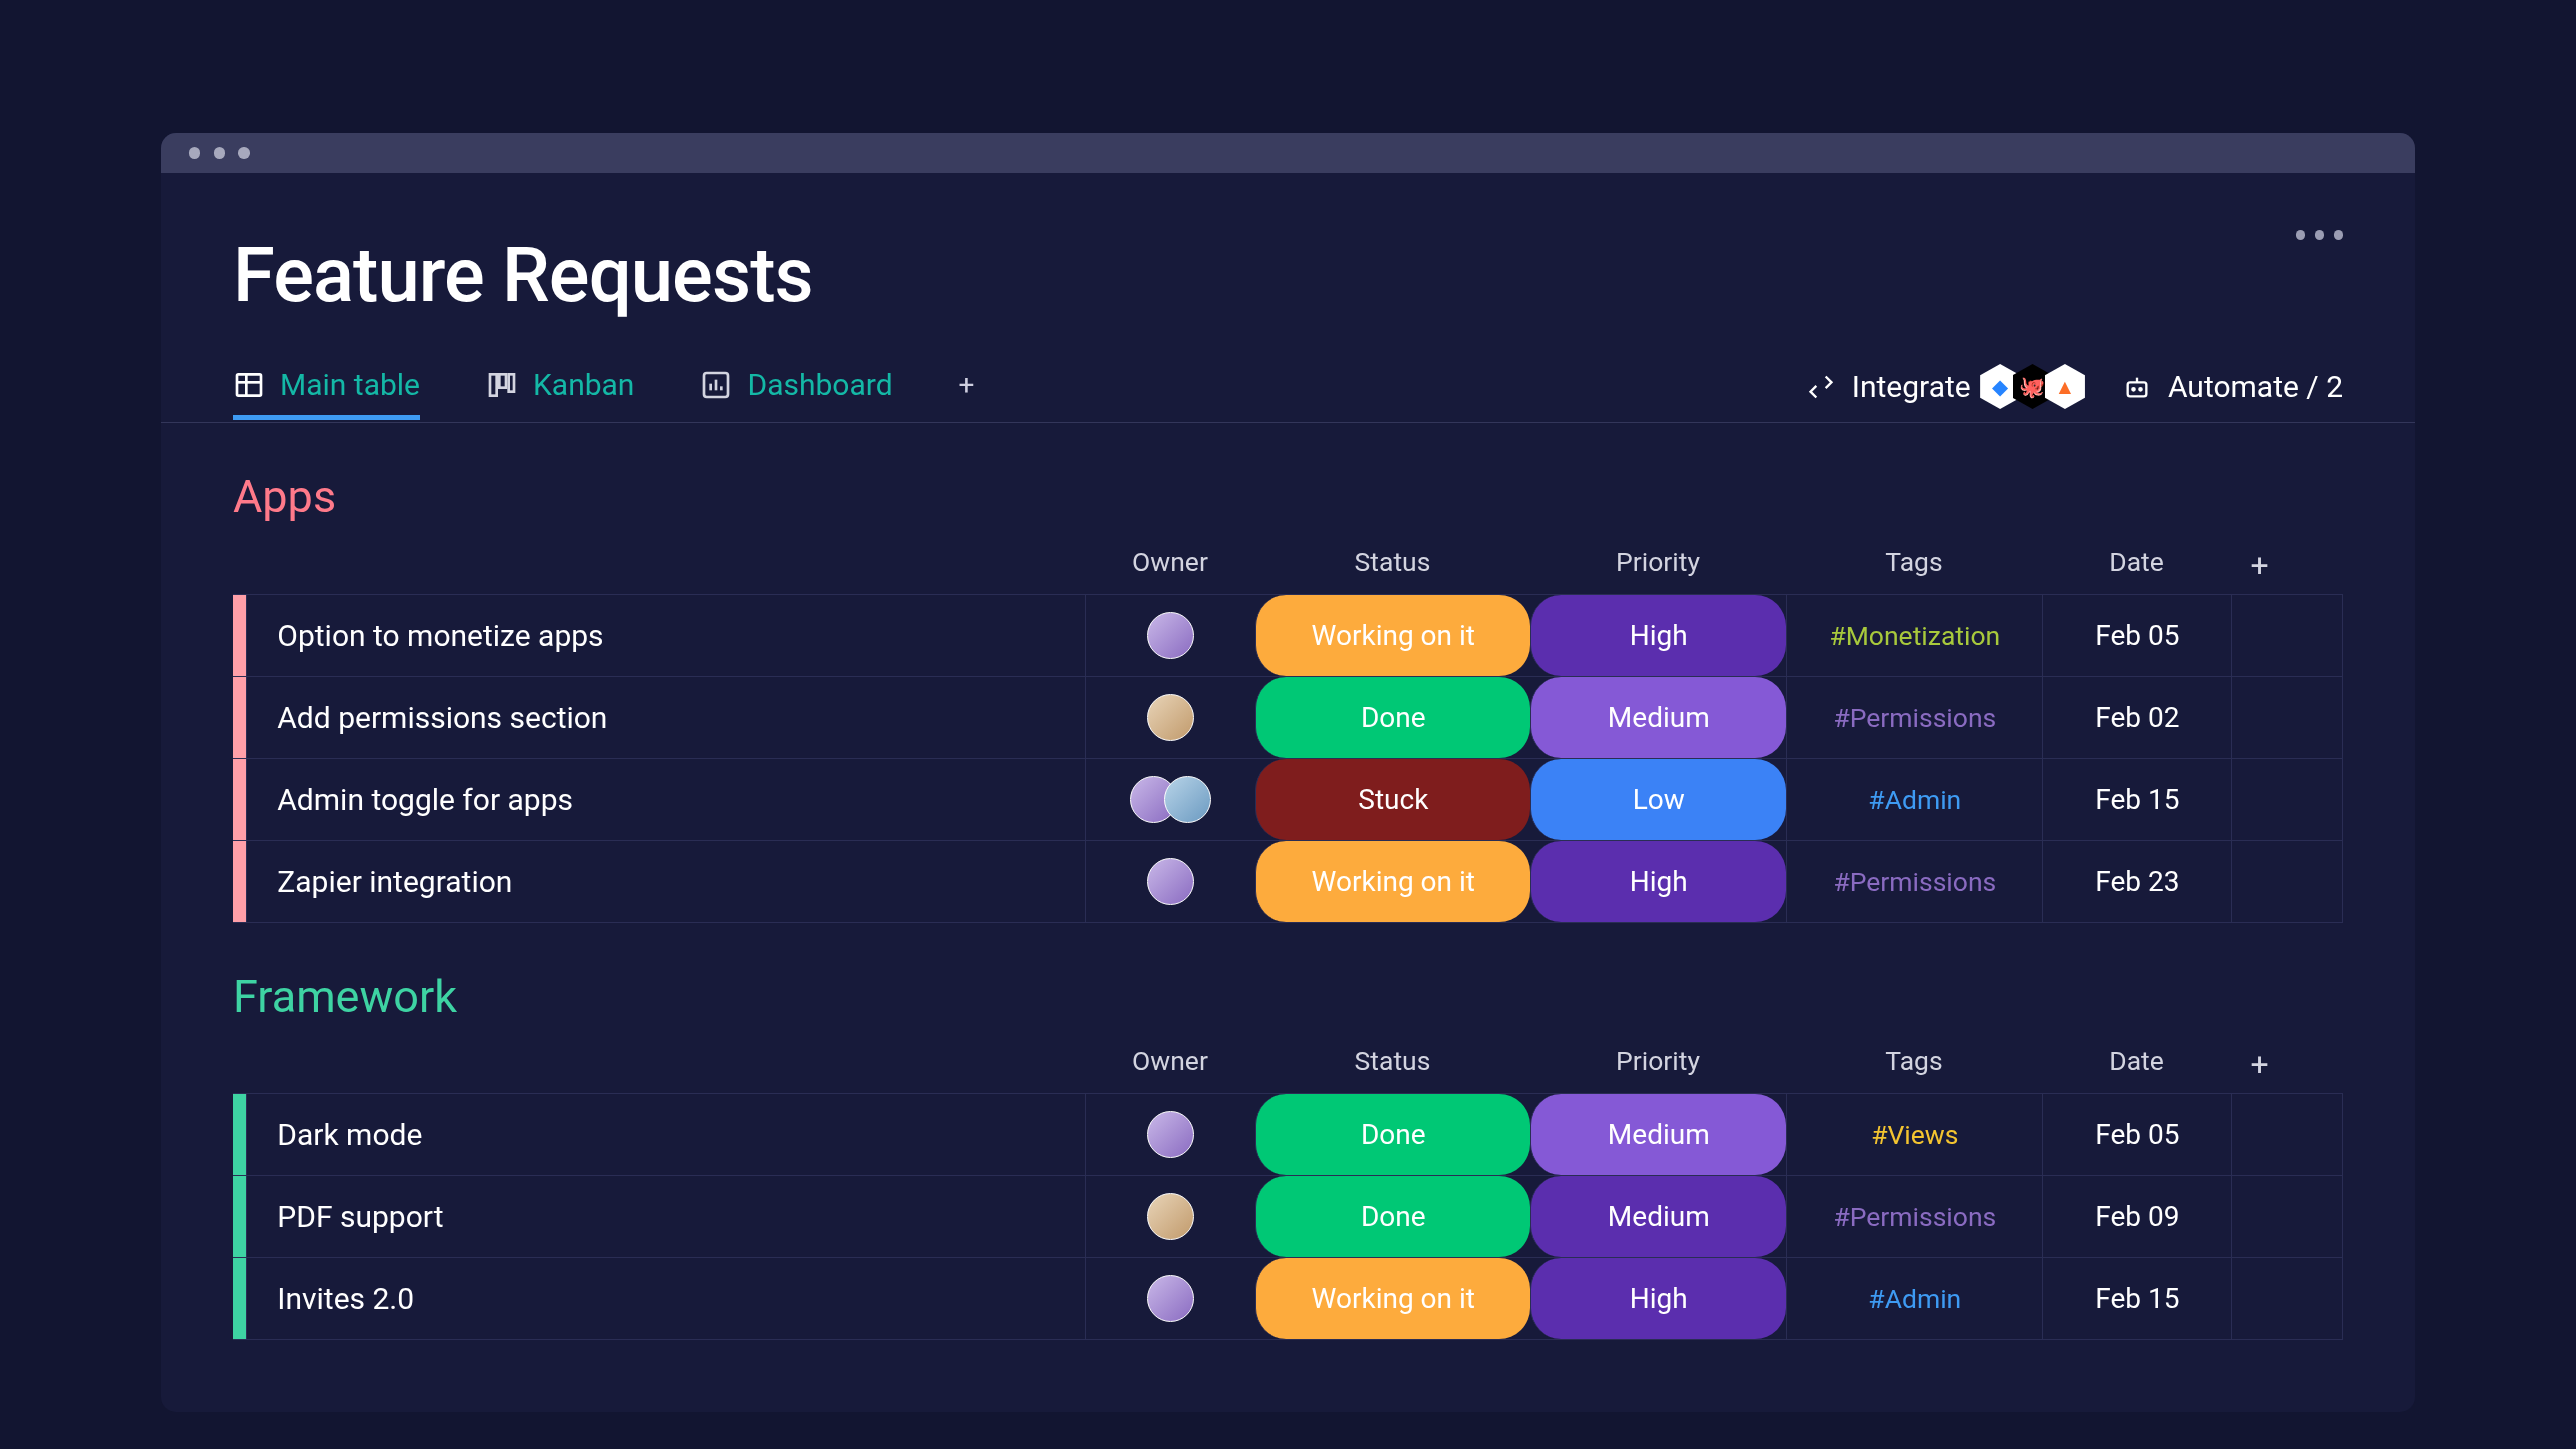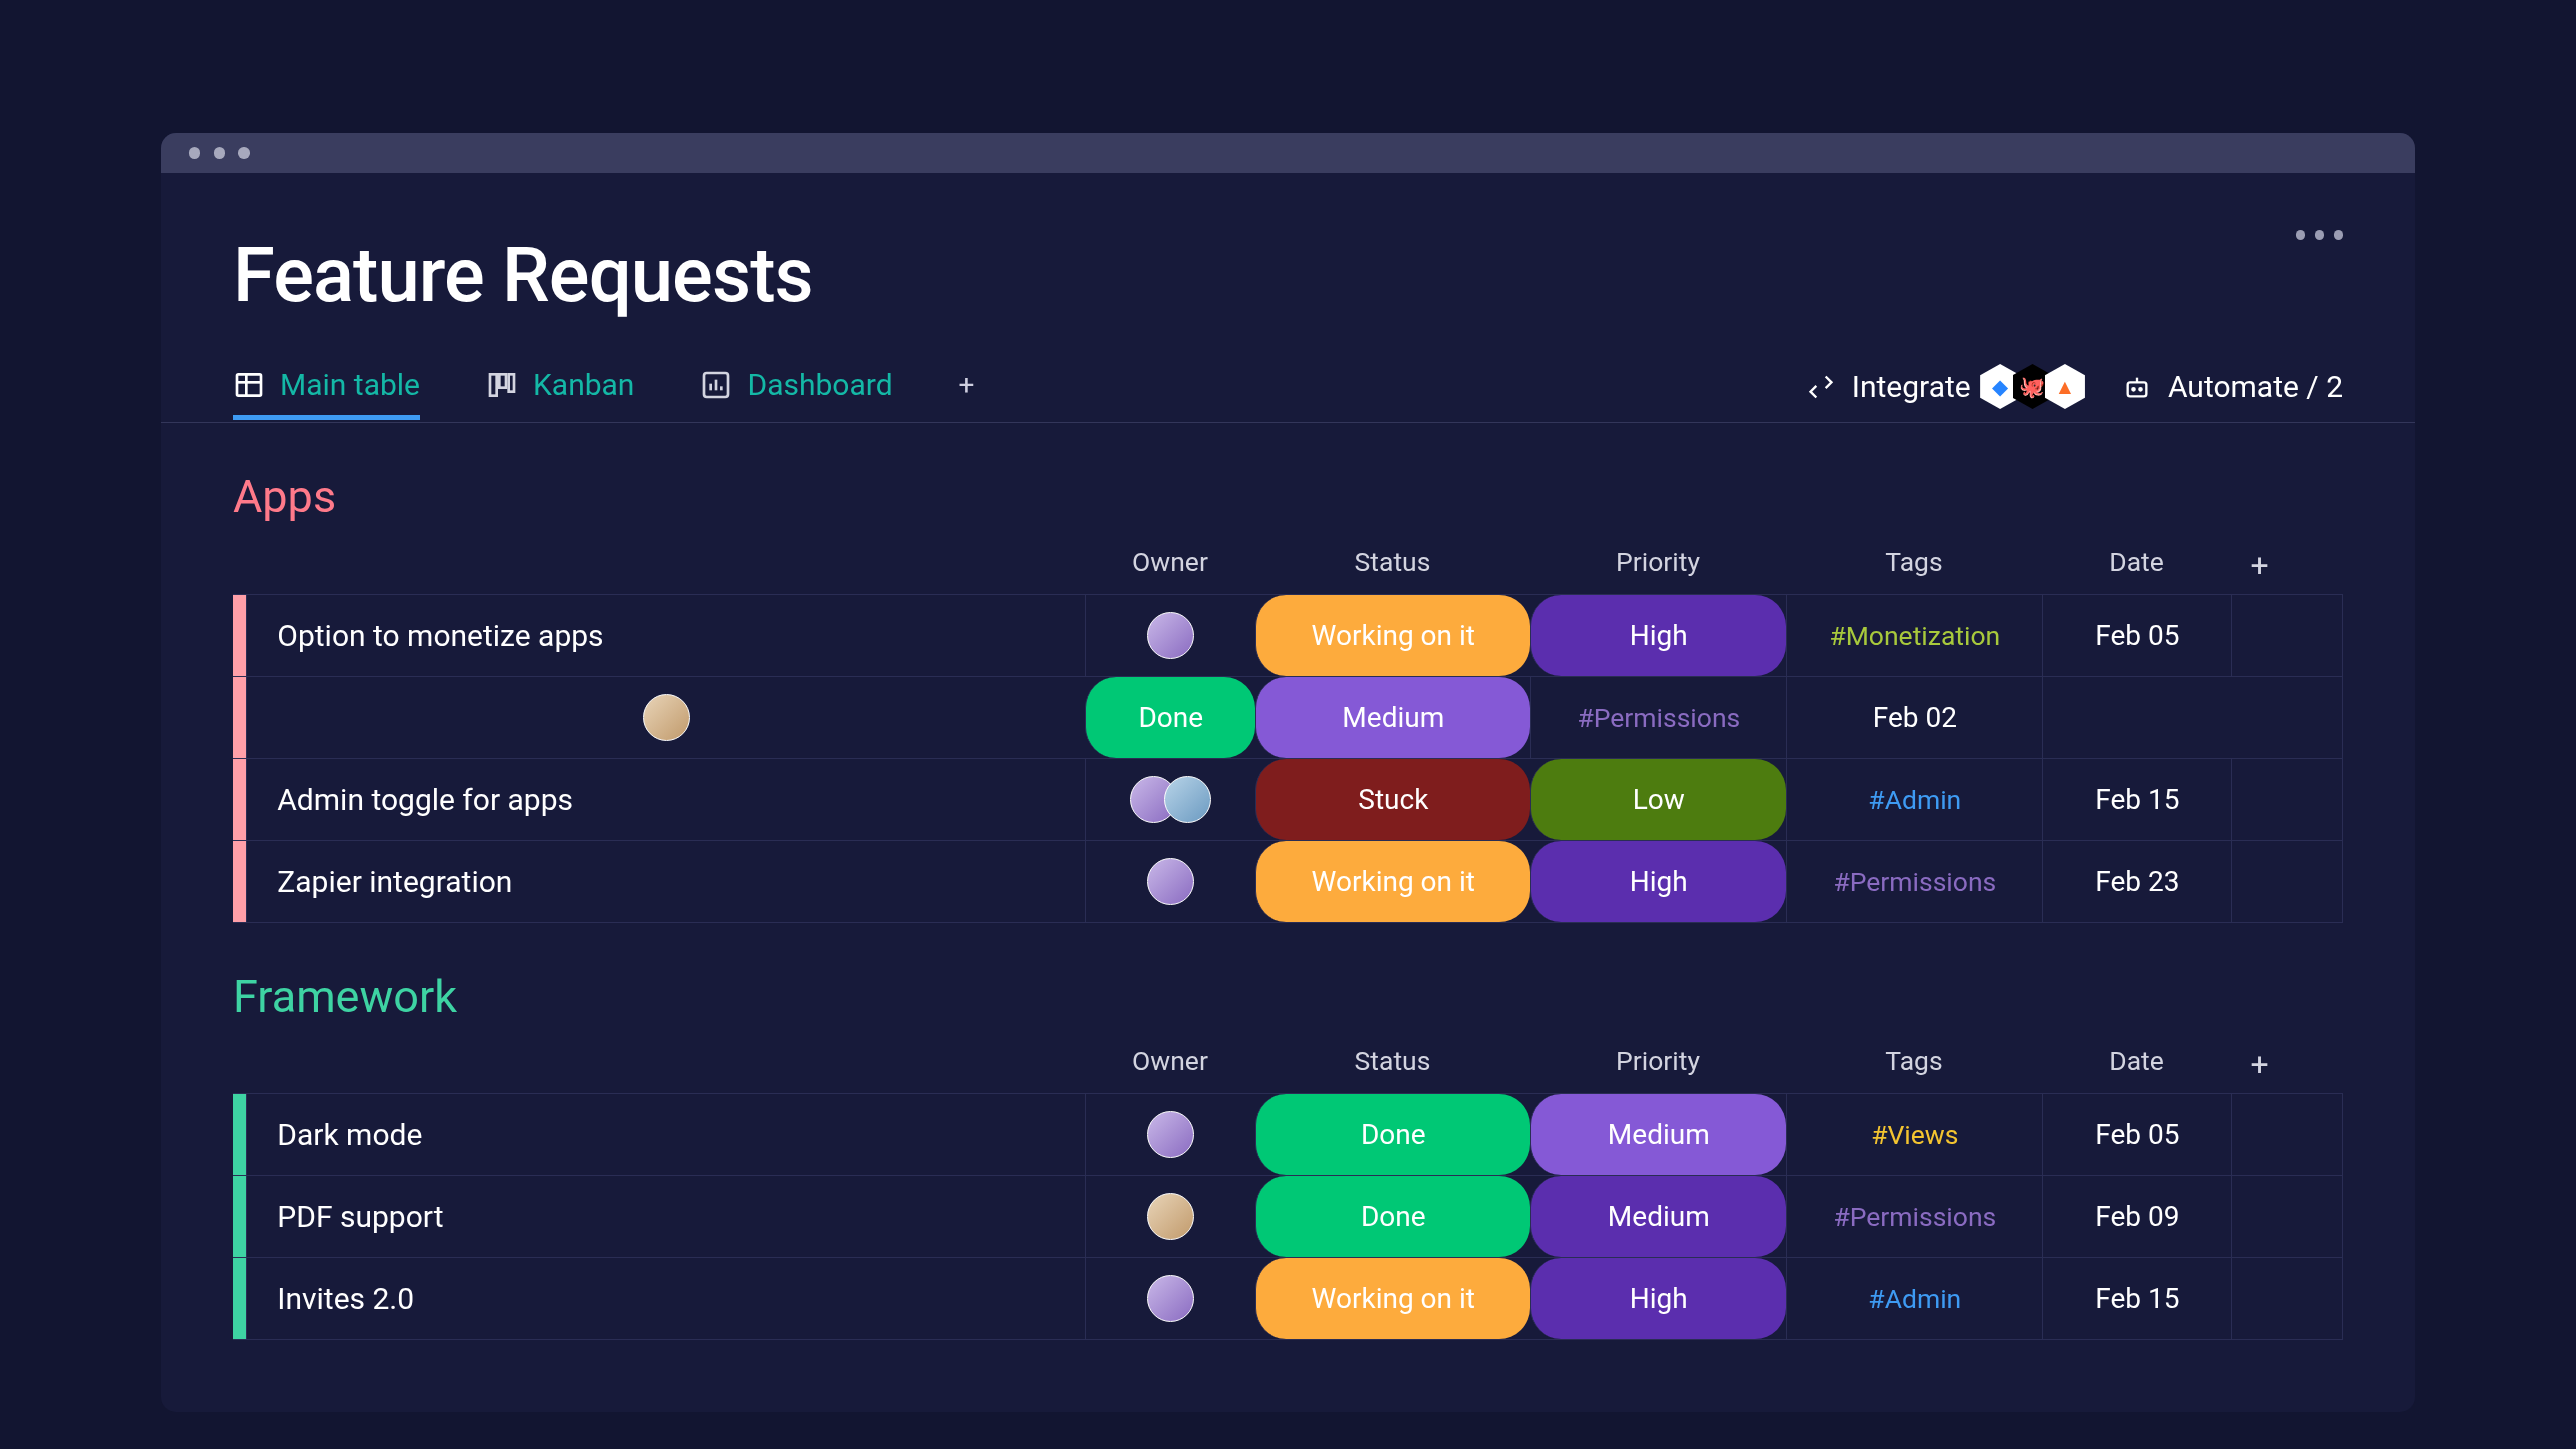--- a/index.html
+++ b/index.html
@@ -218,20 +218,21 @@
                 </div>
               </div>
               <div class="cell status-cell" style="background: rgb(253, 171, 61);">Working on it</div>
               <div class="cell status-cell" style="background: rgb(91, 46, 174);">High</div>
               <div class="cell tag-cell" style="color: rgb(168, 201, 60);">#Monetization</div>
               <div class="cell">Feb 05</div>
               <div class="last-cell"></div>
             </div>
             <div class="row">
               <div class="accent" style="background: rgb(255, 159, 168);"></div>
+              <div class="cell name">Add permissions section</div>
               <div class="cell">
                 <div class="avatar-group">
                   <div class="avatar a2"></div>
                 </div>
               </div>
               <div class="cell status-cell" style="background: rgb(0, 200, 117);">Done</div>
               <div class="cell status-cell" style="background: rgb(133, 89, 214);">Medium</div>
               <div class="cell tag-cell" style="color: rgb(138, 107, 193);">#Permissions</div>
               <div class="cell">Feb 02</div>
               <div class="last-cell"></div>
@@ -239,21 +240,21 @@
             <div class="row">
               <div class="accent" style="background: rgb(255, 159, 168);"></div>
               <div class="cell name">Admin toggle for apps</div>
               <div class="cell">
                 <div class="avatar-group">
                   <div class="avatar "></div>
                   <div class="avatar a3"></div>
                 </div>
               </div>
               <div class="cell status-cell" style="background: #7f1d1d;">Stuck</div>
-              <div class="cell status-cell" style="background: #4d7c0f;">Low</div>
+              <div class="cell status-cell" style="background: #3b82f6;">Low</div>
               <div class="cell tag-cell" style="color: rgb(62, 155, 243);">#Admin</div>
               <div class="cell">Feb 15</div>
               <div class="last-cell"></div>
             </div>
             <div class="row">
               <div class="accent" style="background: rgb(255, 159, 168);"></div>
               <div class="cell name">Zapier integration</div>
               <div class="cell">
                 <div class="avatar-group">
                   <div class="avatar "></div>

